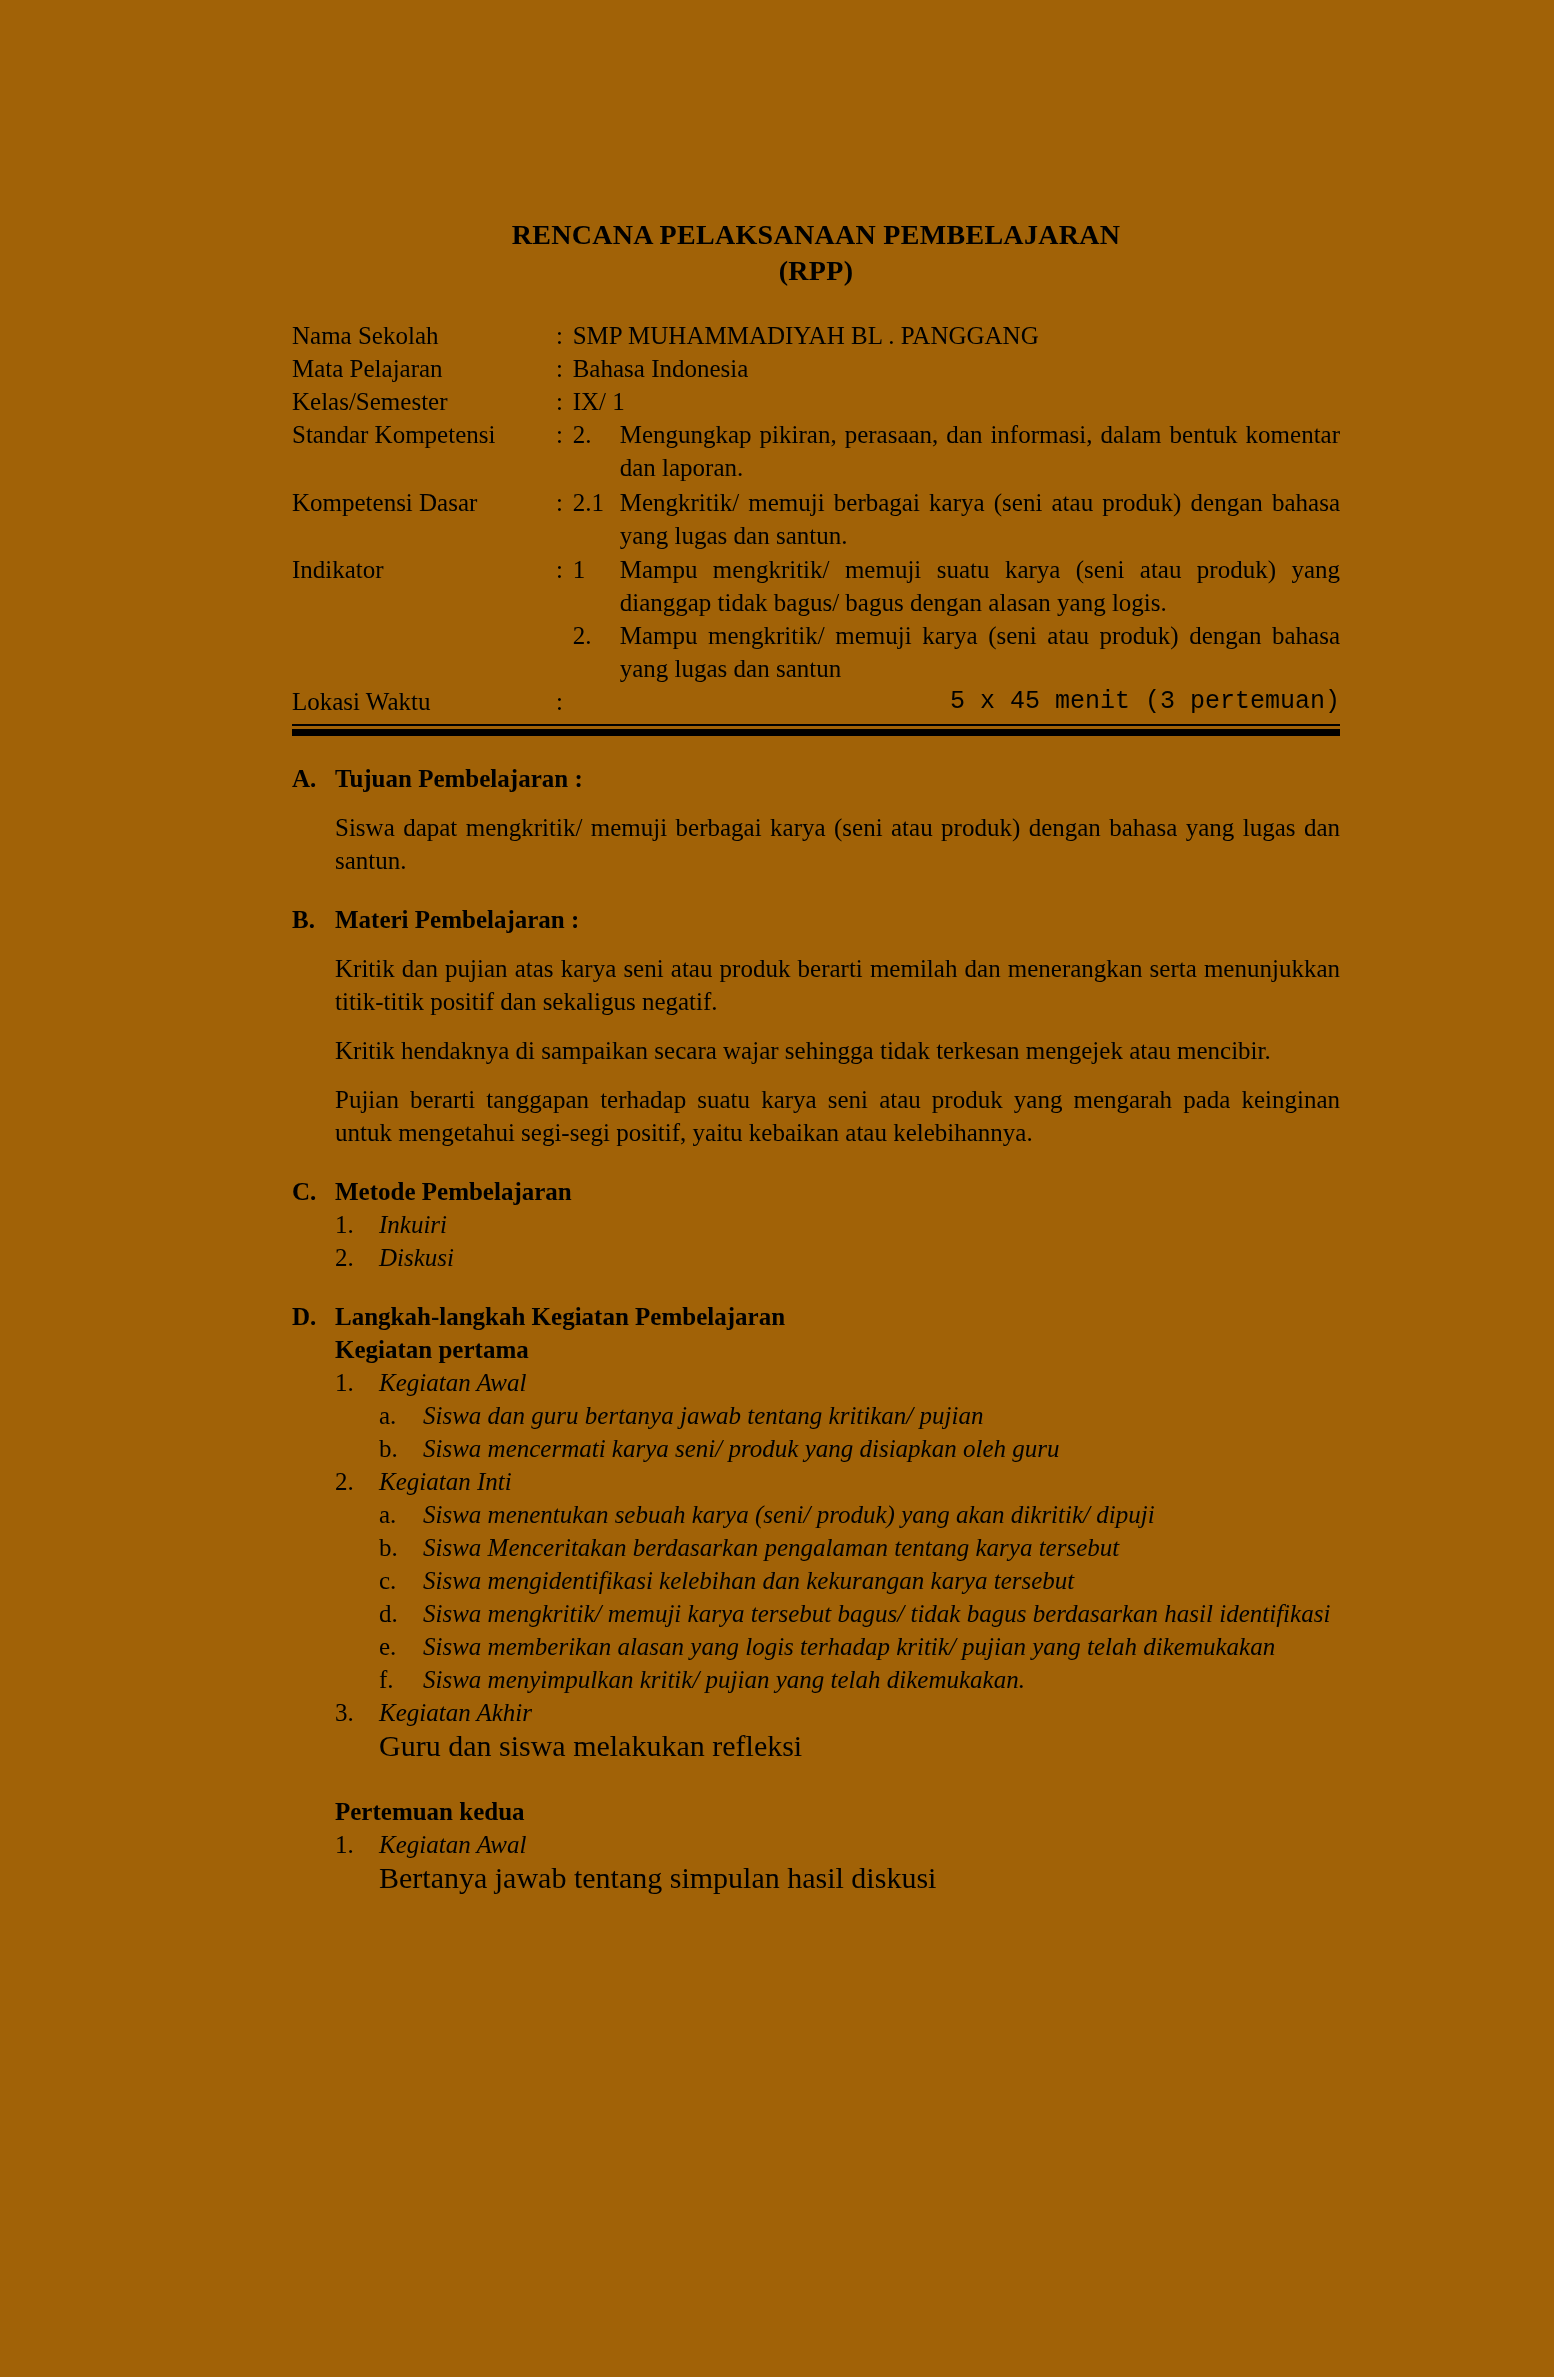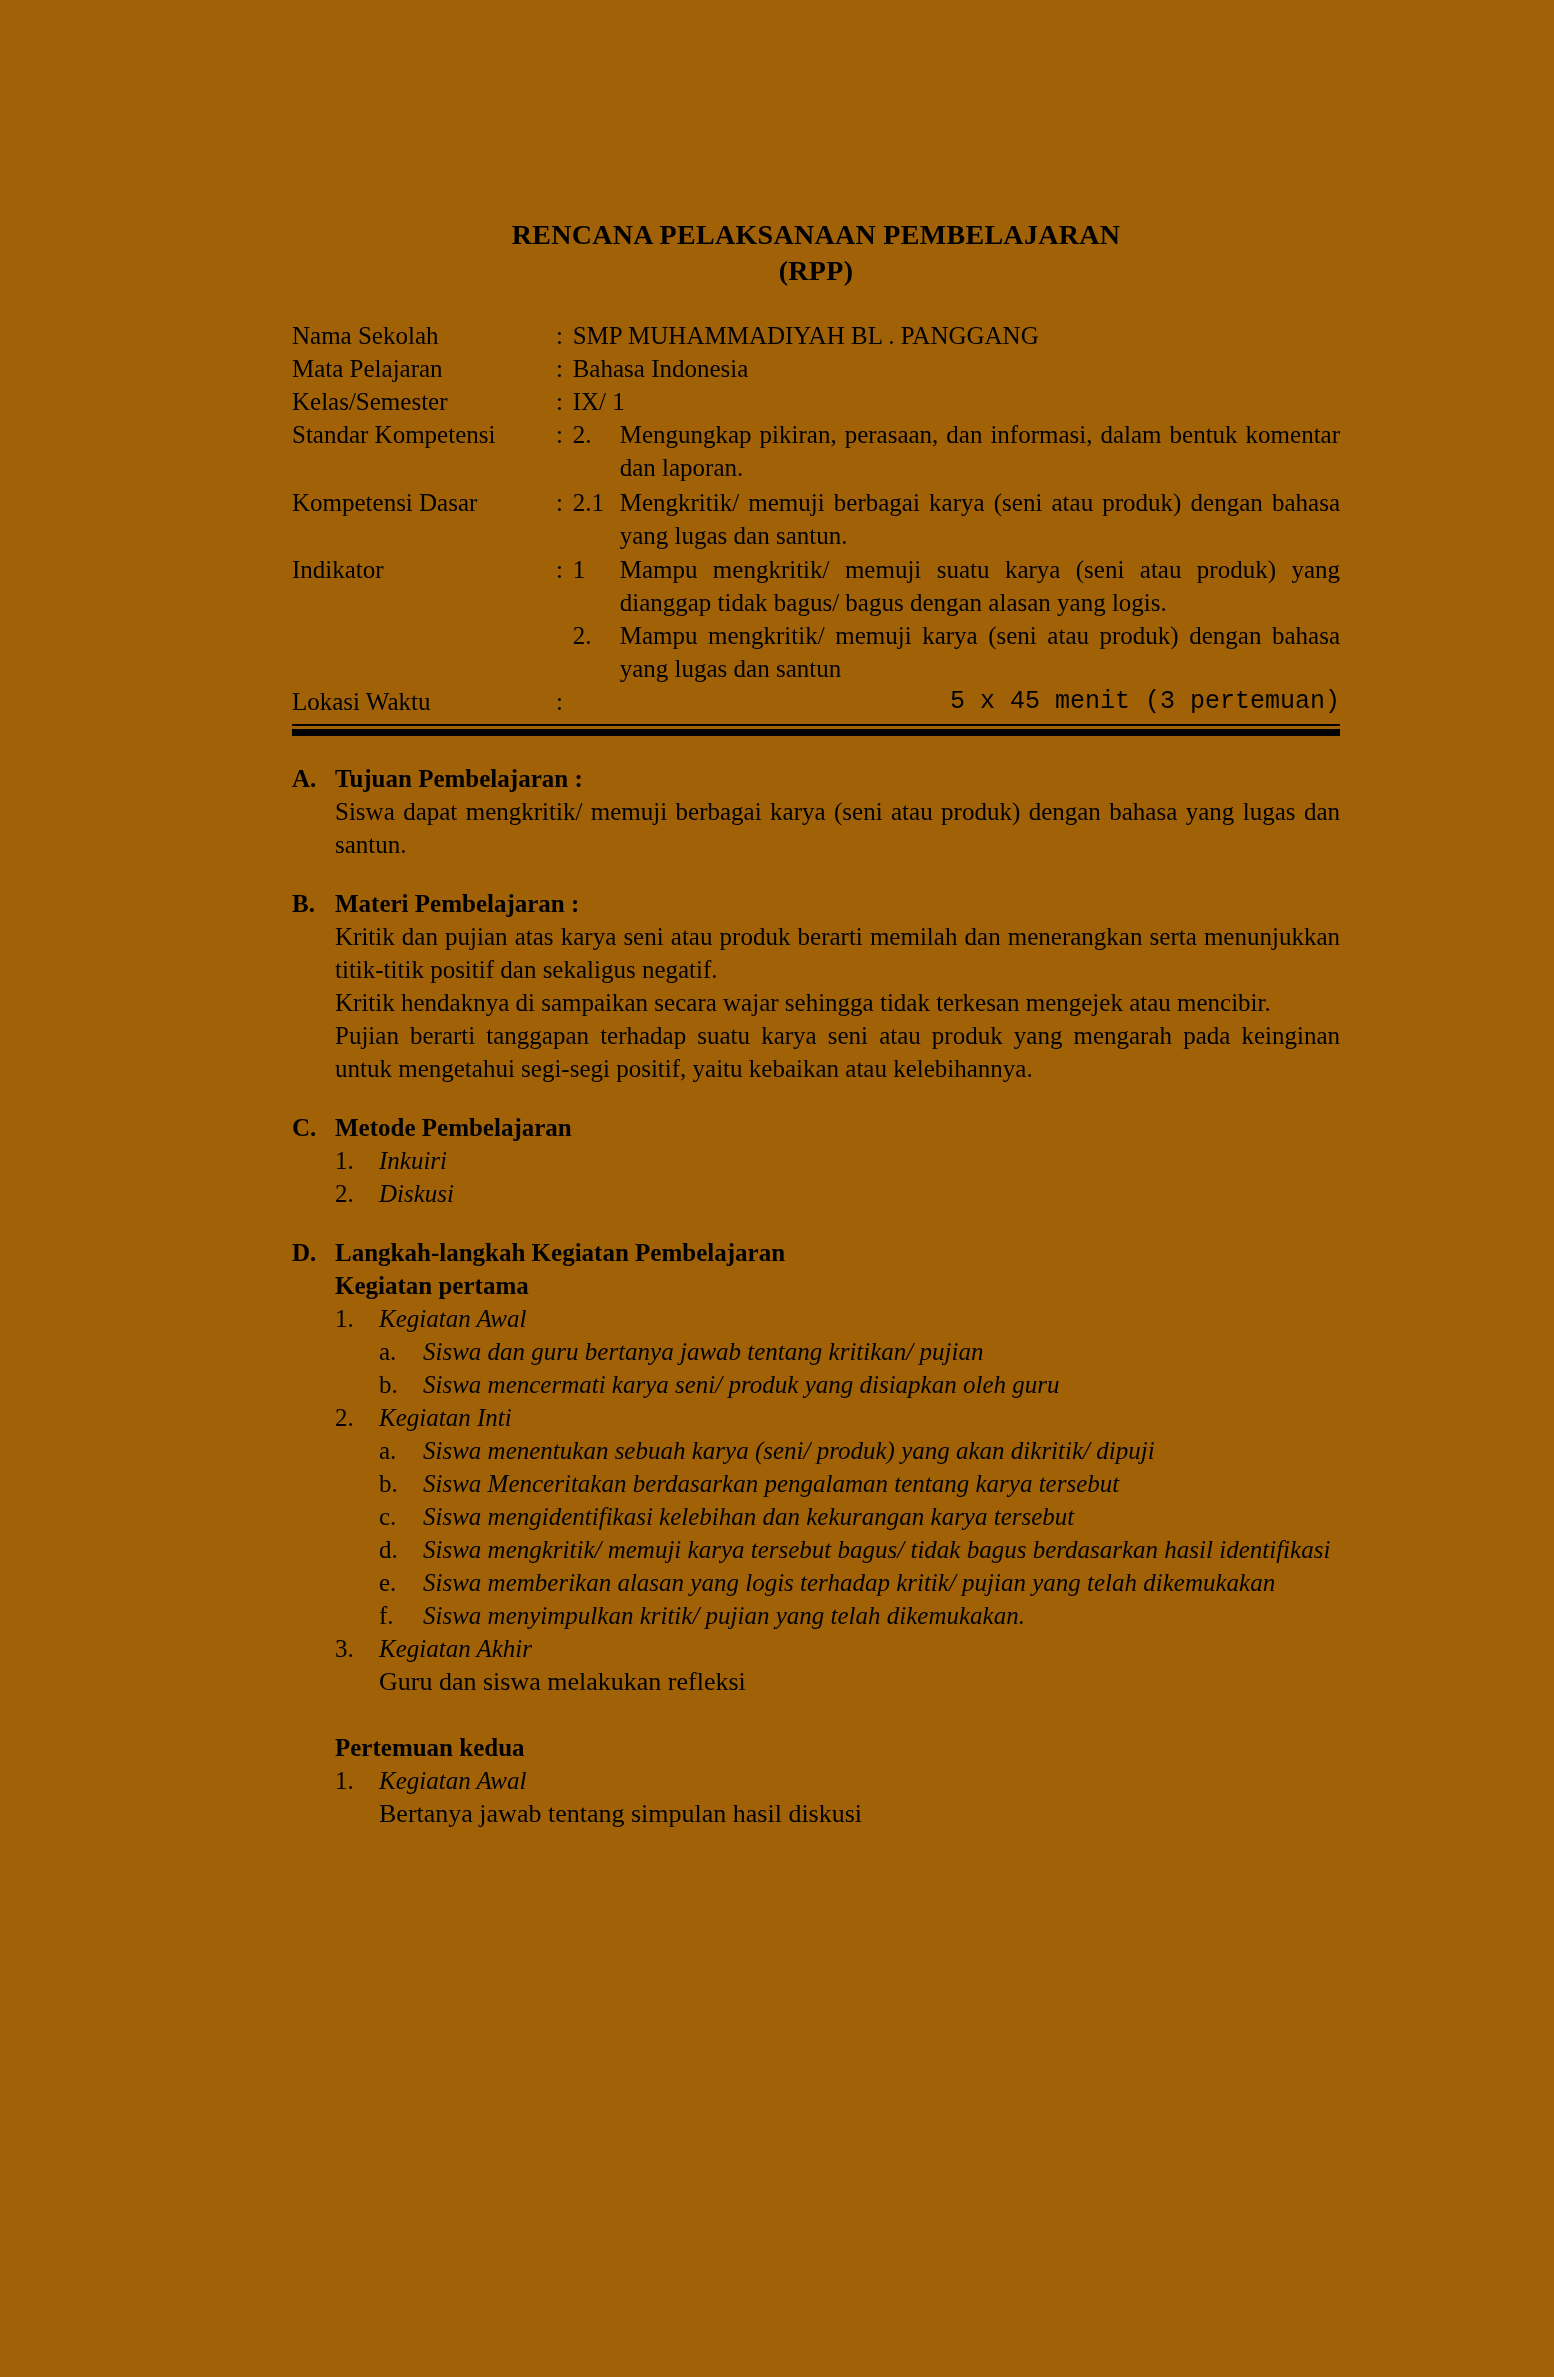--- a/index.html
+++ b/index.html
@@ -91,20 +91,21 @@
   .sec-title { flex: 1 1 auto; }
 
   .sec-body {
     margin-left: 43px;
     font-size: 25px;
     line-height: 33px;
   }
   .para {
     text-align: justify;
     text-justify: inter-word;
+    margin-top: 16px;
   }
 
   .sub-bold {
     font-weight: bold;
     font-size: 25px;
     line-height: 33px;
     margin-left: 43px;
   }
 
   
@@ -126,21 +127,21 @@
     text-justify: inter-word;
     font-style: italic;
   }
   .li-text.left { text-align: left; }
 
   .sub-list {
     margin-left: 44px;
   }
   .li-plain {
     margin-left: 44px;
-    font-size: 26px;
+    font-size: 30px;
     line-height: 33px;
   }
   .spacer-lg { height: 33px; }
 </style>
 </head>
 <body>
 
 <div class="page">
   <div class="content">
 

